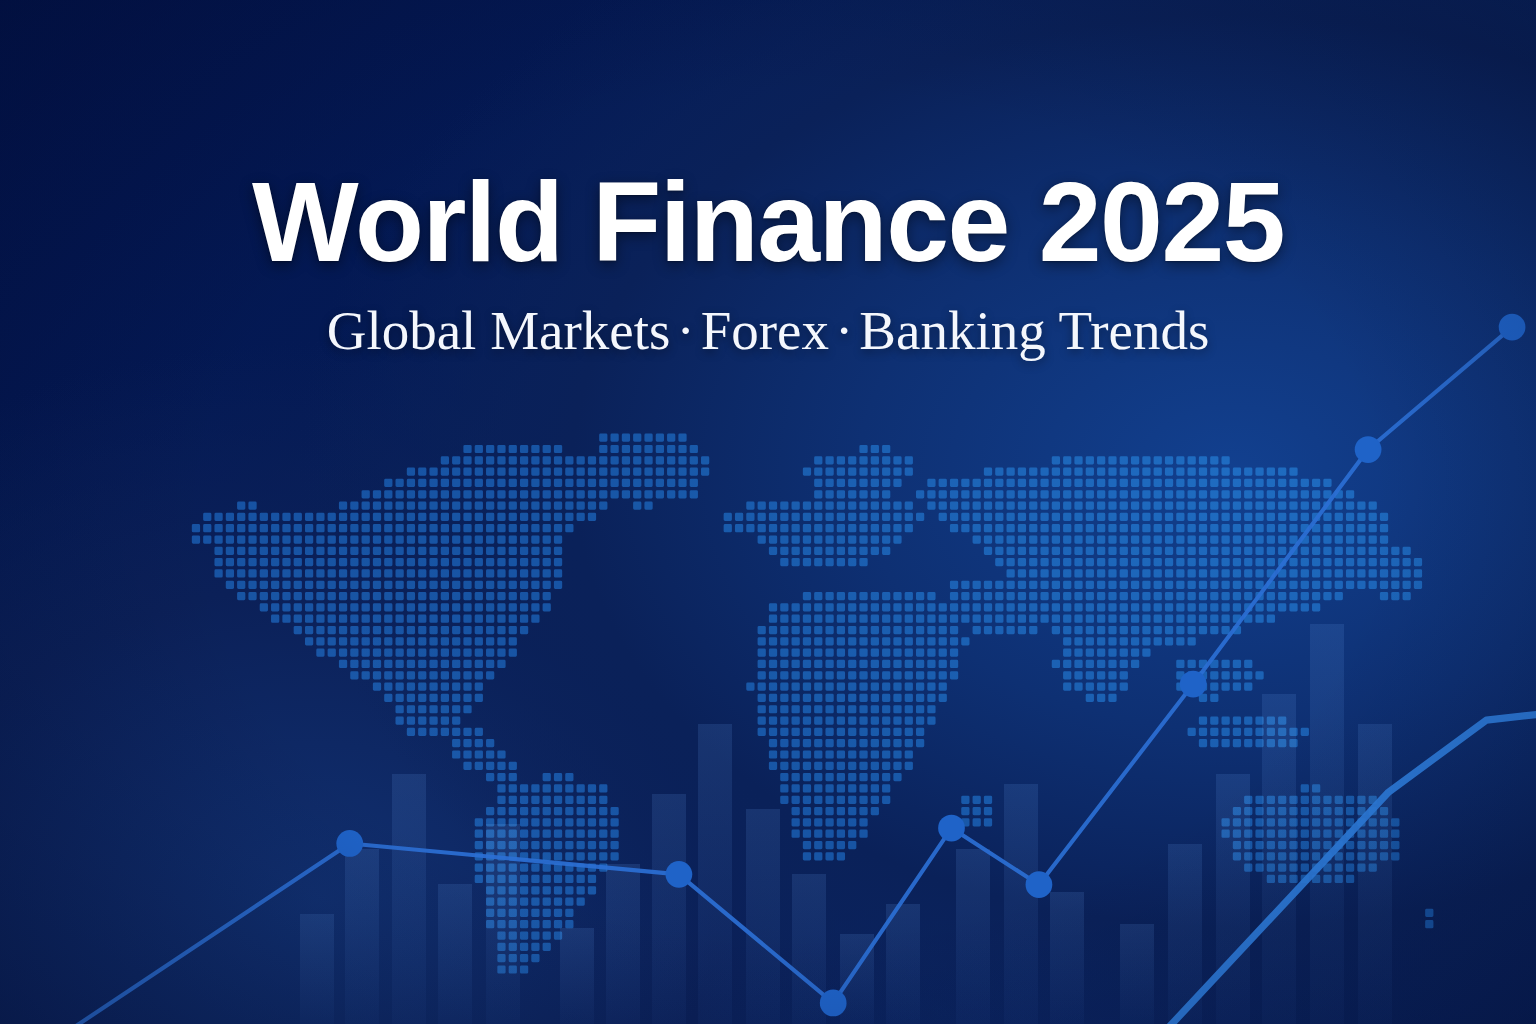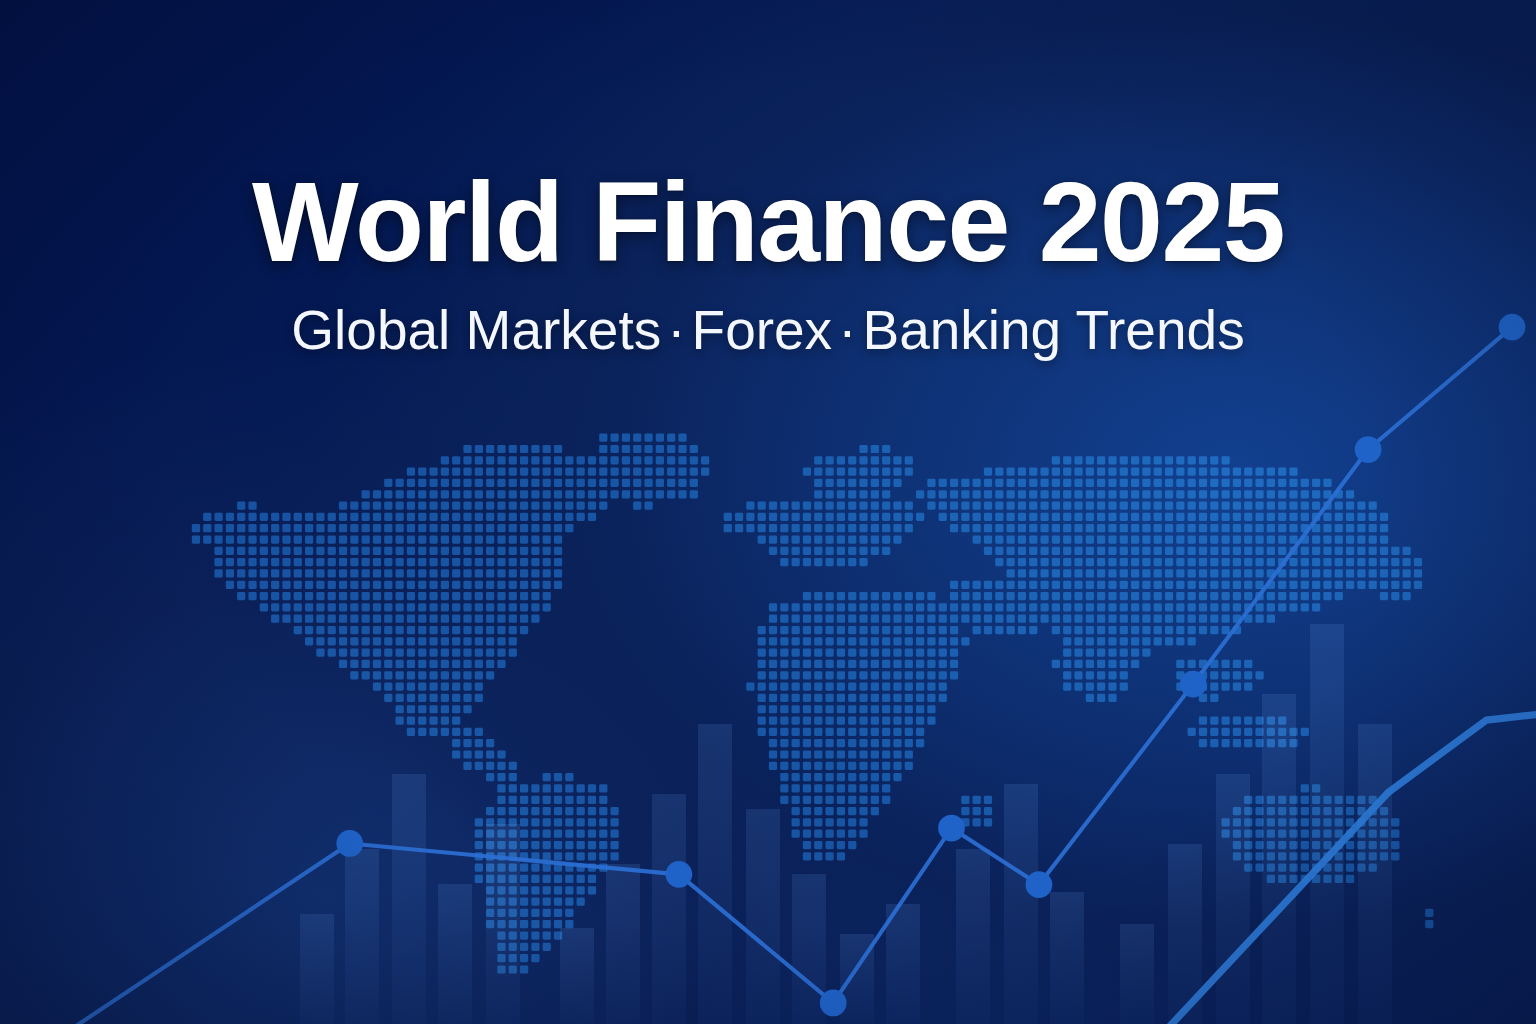--- a/index.html
+++ b/index.html
@@ -36,20 +36,21 @@
     font-weight:700;letter-spacing:-1.5px;
     color:#ffffff;
     text-shadow:0 4px 14px rgba(0,0,0,.42), 0 1px 2px rgba(0,0,0,.30);
   }
   .subtitle{
     margin:24px 0 0 0;
     font-size:55px;line-height:1.0;
     font-weight:400;letter-spacing:0px;
     color:#f4f7fd;
     text-shadow:0 3px 10px rgba(0,0,0,.40);
+    font-family:Liberation Serif, serif;
   }
   .sep{padding:0 6px;}
 </style>
 </head>
 <body>
 
 <div id="stage">
 
   <div class="bg-base"></div>
 

